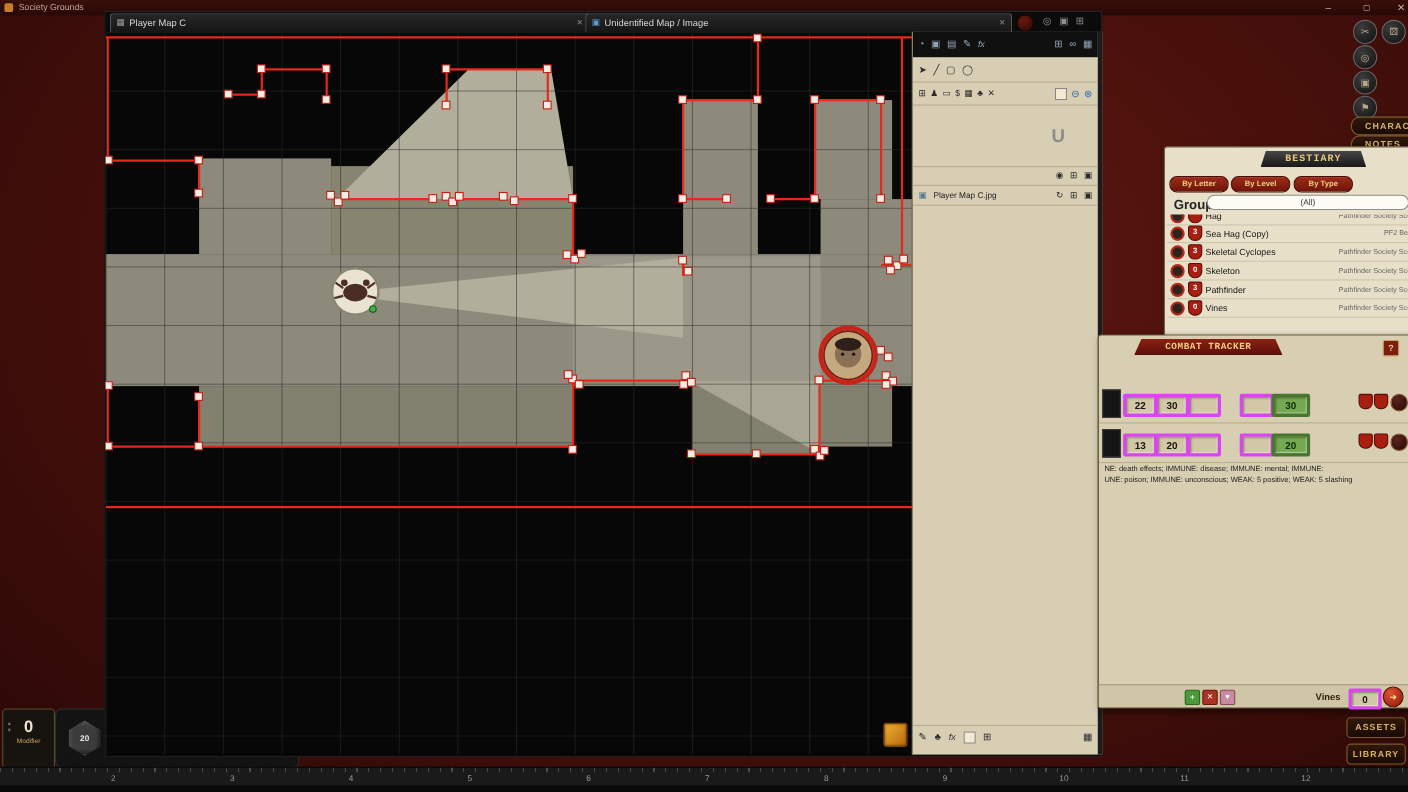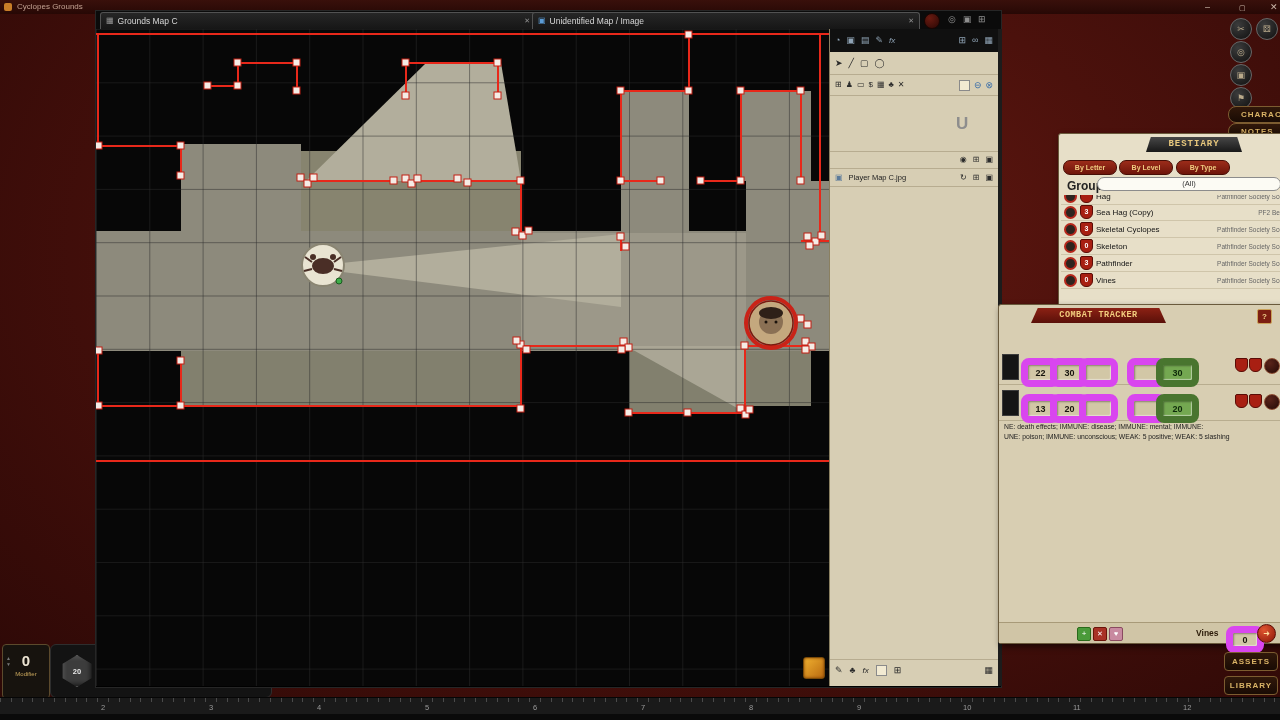--- a/index.html
+++ b/index.html
@@ -28,21 +28,21 @@
   #mappanel{left:733px;top:18px;width:168px;height:657px;background:#d7ceb4;border-right:4px solid #1c1c1c;border-left:1px solid #8a8061;}
   .prow{position:absolute;left:0;width:100%;display:flex;align-items:center;gap:6px;padding:0 5px;box-sizing:border-box;}
   .dkic{color:#2b2b2b;font-size:9px;}
   .blic{color:#8fa3b5;font-size:9px;}
   .sep{border-bottom:1px solid #b7ac90;}
   
   .pwin{background:#e7dfc8;border:1px solid #6a5a3c;border-radius:3px;box-shadow:2px 3px 6px rgba(0,0,0,.55);}
   .banner{position:absolute;background:linear-gradient(#474747,#181818);color:#e8c87c;font-weight:bold;text-align:center;clip-path:polygon(5% 0,95% 0,100% 100%,0 100%);font-family:Liberation Mono, monospace;}
   .redbanner{background:linear-gradient(#8c2114,#5a1009);color:#f2cd7e;}
   .rbtn{position:absolute;background:linear-gradient(#9c2c1a,#6e150a);border:1px solid #470d05;border-radius:7px;color:#f0cc80;font-size:7px;font-weight:bold;text-align:center;}
-  .bbox{position:absolute;background:#d2c7a6;border:7px solid #d946ef;border-radius:8px;box-shadow:inset 1px 1px 2px rgba(0,0,0,.35), inset -1px -1px 1px rgba(255,255,255,.5);
+  .bbox{position:absolute;background:#d2c7a6;border:3px solid #d946ef;border-radius:2px;box-shadow:inset 1px 1px 2px rgba(0,0,0,.35), inset -1px -1px 1px rgba(255,255,255,.5);
     color:#15130c;font-size:9px;font-weight:bold;display:flex;align-items:center;justify-content:center;text-align:center;}
   .bbox.green{background:#74a851;border-color:#49752f;color:#0e2a0a;}
   .shield{position:absolute;width:11px;height:12px;background:#a81f12;border:1px solid #5a0c06;border-radius:2px 2px 6px 6px;color:#fff;font-size:7px;font-weight:bold;text-align:center;line-height:12px;}
   .roundbtn{position:absolute;border-radius:50%;background:radial-gradient(circle at 35% 30%, #5a241a, #240a06);border:1px solid #8a4a30;}
   .colhd{color:#f0cc7c;font-size:7.5px;font-weight:bold;text-align:center;position:absolute;}
   .brow{position:absolute;left:2px;right:0;height:16px;display:flex;align-items:center;gap:3px;padding-left:3px;border-bottom:1px solid #cfc5aa;overflow:hidden;}
   .mico{width:9px;height:9px;border-radius:50%;background:#2e241e;border:2px solid #b5281c;flex:none;}
   .bname{font-size:8px;color:#131313;white-space:nowrap;}
   .bsrc{margin-left:auto;font-size:6.5px;color:#666;white-space:nowrap;flex:none;}
   .goldbtn{position:absolute;background:linear-gradient(#31180a,#190b04);border:1px solid #7c5c30;border-radius:4px;color:#d9b366;font-size:8px;font-weight:bold;text-align:center;letter-spacing:1px;}
@@ -53,21 +53,21 @@
   .rnum{position:absolute;top:5px;color:#9a9a9a;font-size:7.5px;}
   .efx{font-size:6.8px;color:#1c1c1c;line-height:10px;white-space:nowrap;overflow:hidden;}
 </style>
 </head>
 <body>
 
 <div id="screen">
 
   <div id="titlebar" class="abs">
     <span class="abs" style="left:4px;top:3px;width:8px;height:8px;background:#c87e28;border-radius:2px;"></span>
-    <span class="abs" style="left:17px;">Cyclopes Grounds</span>
+    <span class="abs" style="left:17px;">Society Grounds</span>
     <span class="abs wc" style="left:1205px;">–</span>
     <span class="abs wc" style="left:1239px;font-size:7px;top:1px;">▢</span>
     <span class="abs wc" style="left:1270px;">✕</span>
   </div>
 
 
   <div id="modbox" class="abs">
     <div style="font-size:15px;font-weight:bold;color:#ece4d2;margin-top:7px;">0</div>
     <div style="font-size:6px;color:#c9a75c;margin-top:2px;">Modifier</div>
     <div class="abs" style="left:3px;top:10px;color:#777;font-size:5px;line-height:6px;">▲<br>▼</div>
@@ -90,21 +90,21 @@
       </div>
     <div class="die" style="left:178px;top:15px;width:24px;height:22px;clip-path:polygon(0% 0%,100% 50%,0% 100%);">
         <span></span>
       </div>
   </div>
 
   <div id="mapwin" class="abs">
     <div id="tabbar" class="abs">
       <div class="tab" style="left:4px;width:424px;">
         <span class="ic" style="color:#9a9a9a;font-size:8px;">▦</span>
-        <span>Grounds Map C</span>
+        <span>Player Map C</span>
         <span class="x">✕</span>
       </div>
       <div class="tab" style="left:436px;width:376px;">
         <span class="ic" style="color:#5b9bd5;font-size:8px;">▣</span>
         <span>Unidentified Map / Image</span>
         <span class="x">✕</span>
       </div>
       <div class="abs" style="left:828px;top:2px;width:14px;height:14px;border-radius:50%;background:radial-gradient(circle at 35% 30%,#6a1a10,#2a0805);border:1px solid #1a0502;"></div>
       <span class="abs ic" style="left:852px;top:4px;color:#8f8f8f;font-size:9px;">◎</span>
       <span class="abs ic" style="left:867px;top:4px;color:#8f8f8f;font-size:9px;">▣</span>

